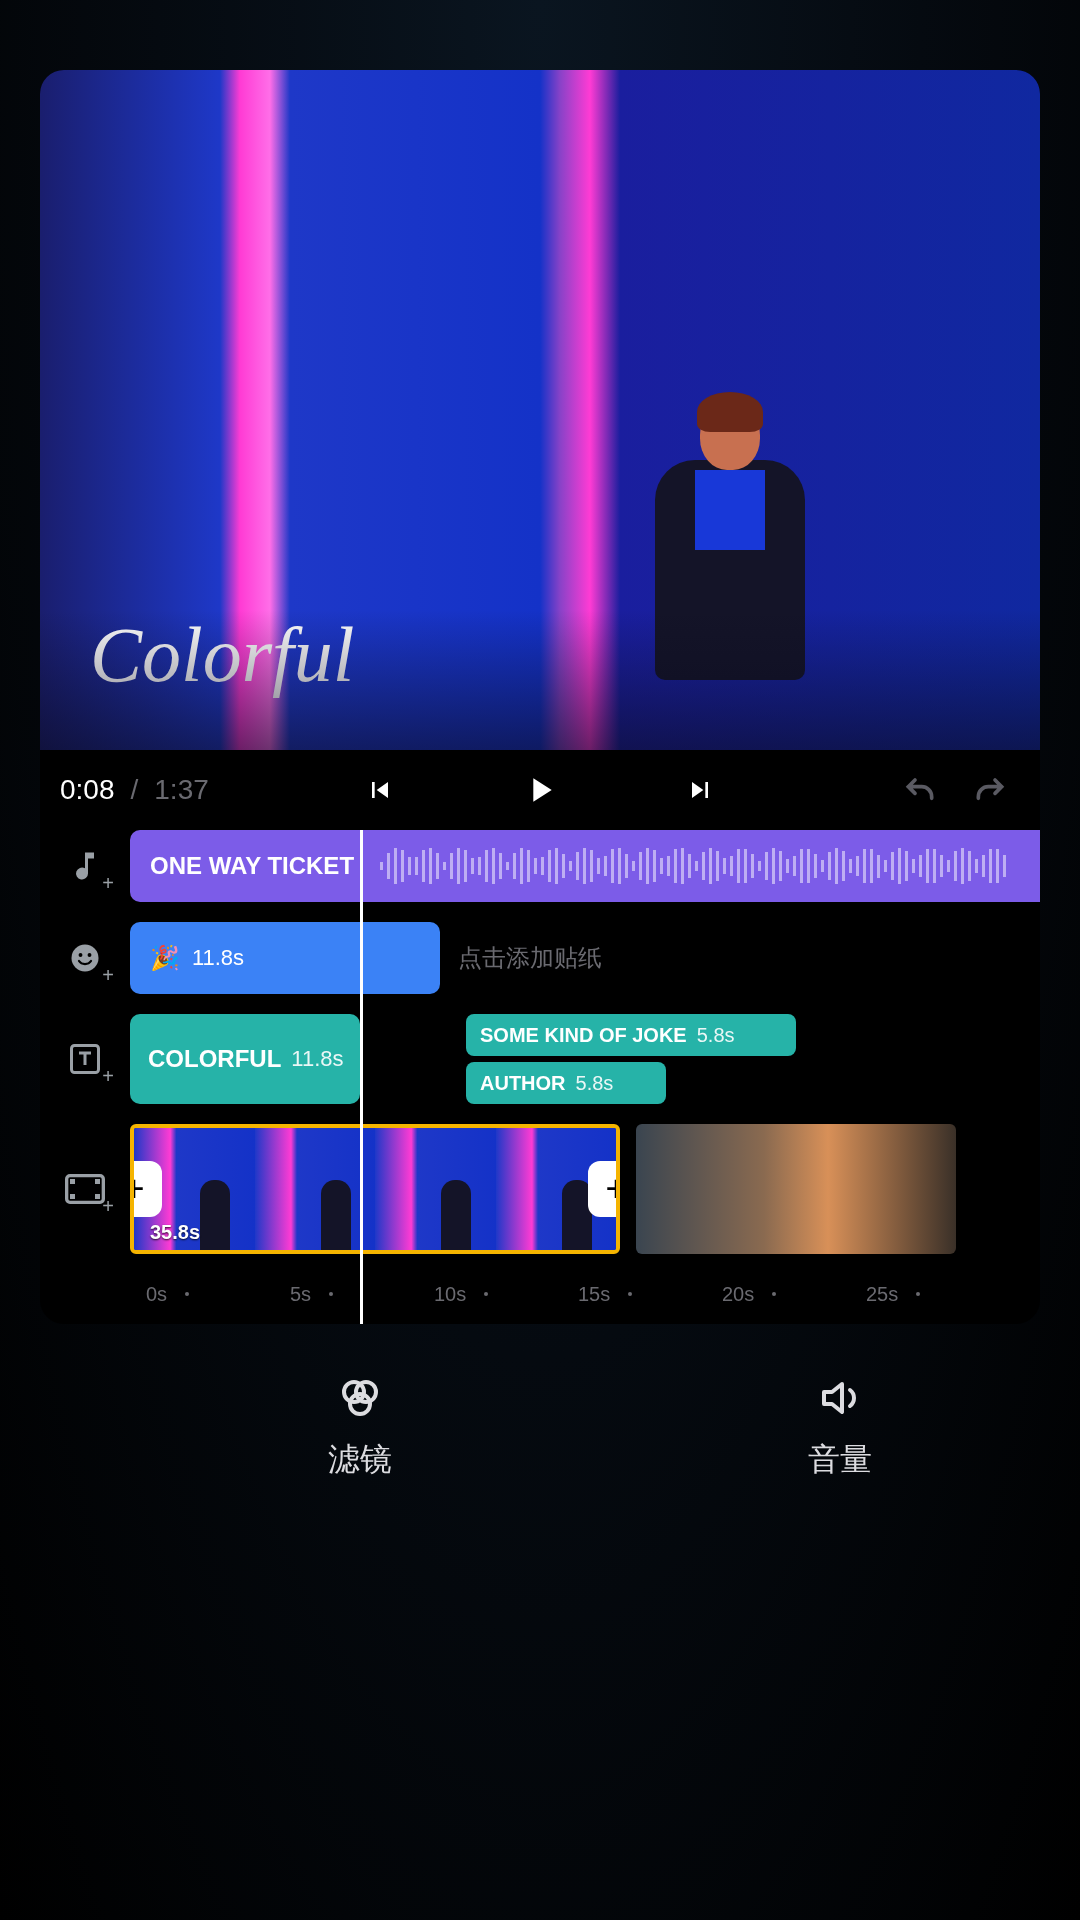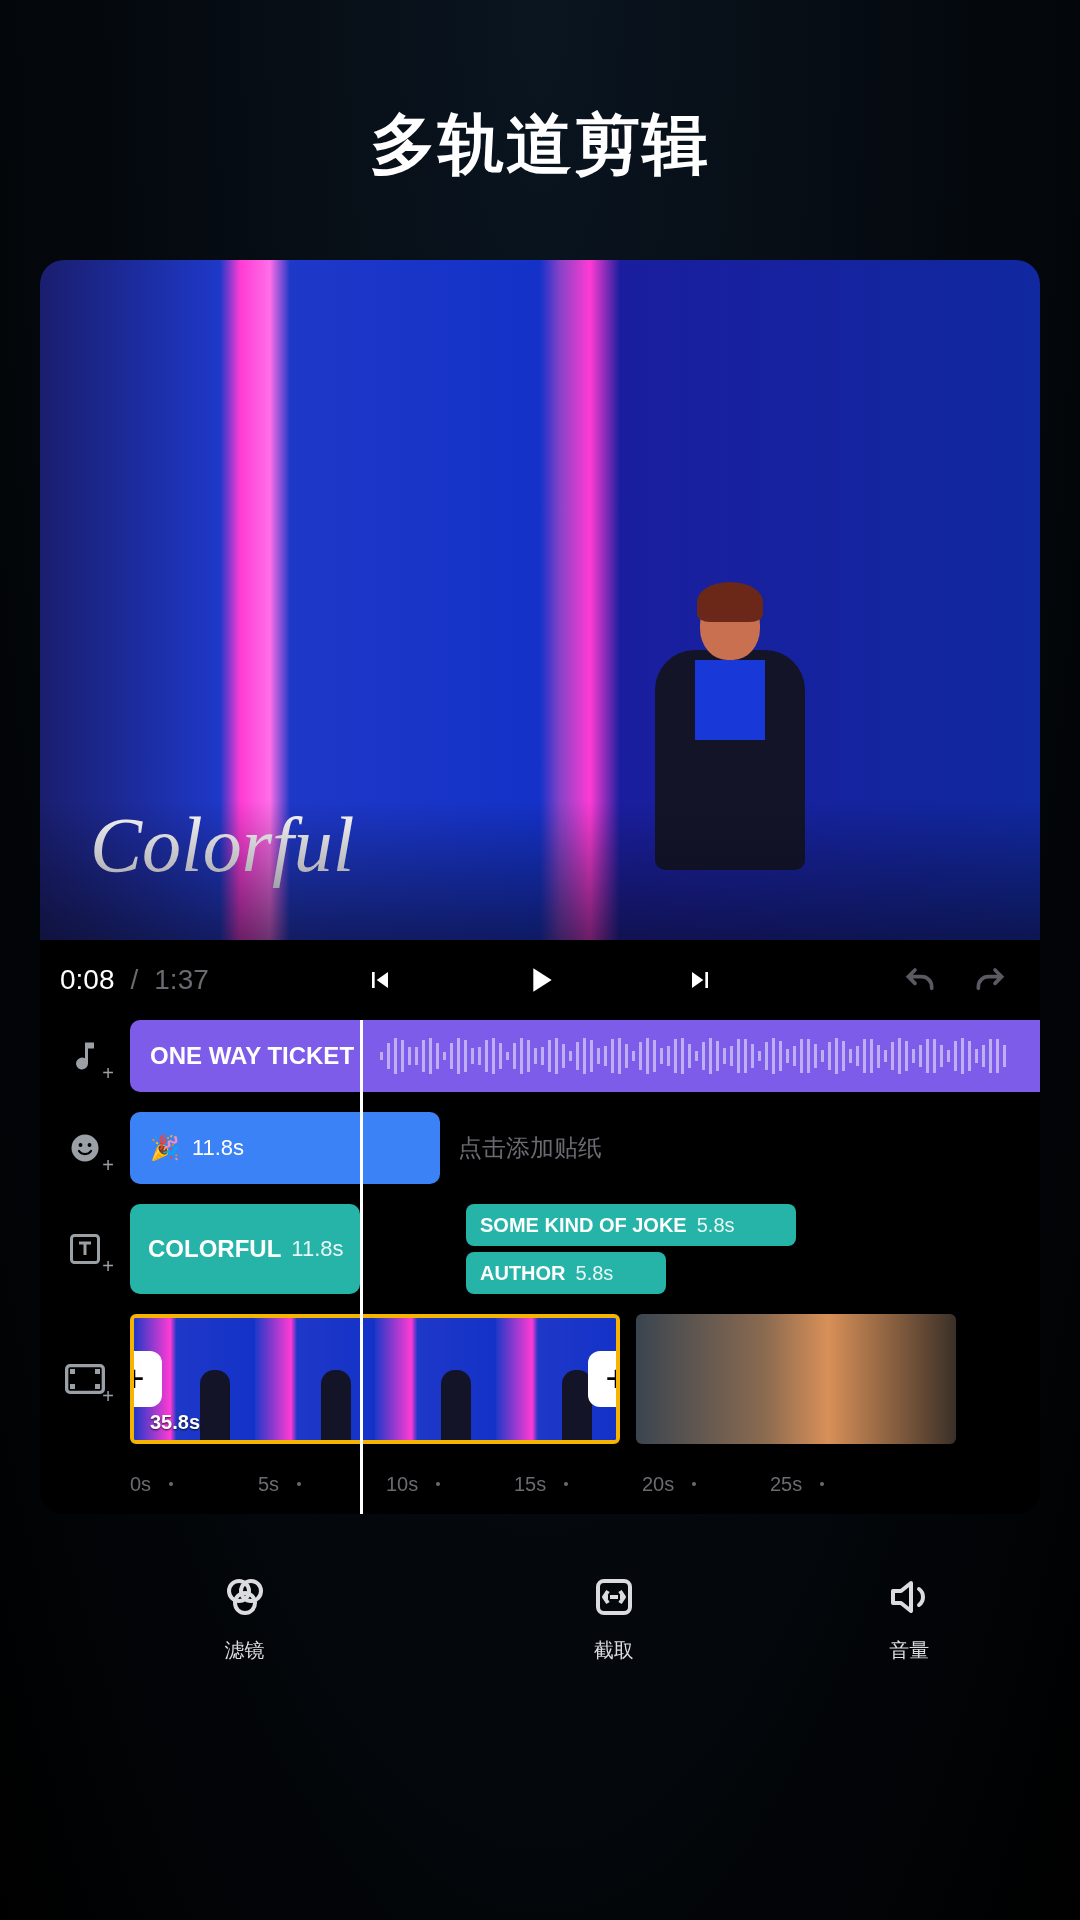--- a/index.html
+++ b/index.html
@@ -262,21 +262,21 @@
 .ruler {
   display: flex;
   padding-left: 90px;
   height: 40px;
   align-items: center;
   gap: 0;
   color: #6a6a70;
   font-size: 20px;
   margin-top: 10px;
 }
-.ruler-seg { width: 128px; display: flex; align-items: center; gap: 18px; }
+.ruler-seg { width: 128px; display: flex; align-items: center; gap: 18px; margin-left: 16px; }
 .ruler-seg .tick { width: 4px; height: 4px; background: #6a6a70; border-radius: 50%; }
 
 .playhead {
   position: absolute;
   left: 320px;
   top: 0;
   width: 3px;
   height: 560px;
   background: #fff;
   z-index: 5;
@@ -294,28 +294,27 @@
 .tool {
   flex: 1;
   display: flex;
   flex-direction: column;
   align-items: center;
   gap: 14px;
   color: #dcdce0;
 }
 .tool:last-child { flex: 0.6; }
 .tool-icon { width: 52px; height: 52px; display: flex; align-items: center; justify-content: center; }
-.tool-label { font-size: 20px; }
+.tool-label { font-size: 32px; }
 svg { display: block; }
 </style>
 </head>
 <body>
 
 <div class="page">
-  <div class="hero-title">多轨道剪辑</div>
 
   <div class="editor">
     <div class="preview">
       <div class="person">
         <div class="person-body"></div>
         <div class="person-shirt"></div>
         <div class="person-head"></div>
         <div class="person-hair"></div>
       </div>
       <div class="overlay-text">Colorful</div>
@@ -568,30 +567,20 @@
             <circle cx="9" cy="9" r="5" fill="none" stroke="currentColor" stroke-width="2"></circle>
             <circle cx="15" cy="9" r="5" fill="none" stroke="currentColor" stroke-width="2"></circle>
             <circle cx="12" cy="15" r="5" fill="none" stroke="currentColor" stroke-width="2"></circle>
           </svg>
       </div>
       <span class="tool-label">滤镜</span>
     </div>
     <div class="tool">
       <div class="tool-icon">
         <svg width="48" height="48" viewBox="0 0 24 24">
-            <rect x="4" y="4" width="16" height="16" rx="3" fill="none" stroke="currentColor" stroke-width="2"></rect>
-            <path d="M9 12l-2 0M15 12l2 0M10 12l4 0" stroke="currentColor" stroke-width="2"></path>
-            <path d="M9 9l-2 3 2 3M15 9l2 3-2 3" fill="none" stroke="currentColor" stroke-width="2" stroke-linejoin="round"></path>
-          </svg>
-      </div>
-      <span class="tool-label">截取</span>
-    </div>
-    <div class="tool">
-      <div class="tool-icon">
-        <svg width="48" height="48" viewBox="0 0 24 24">
             <path d="M4 9v6h4l5 4V5L8 9H4z" fill="none" stroke="currentColor" stroke-width="2" stroke-linejoin="round"></path>
             <path d="M17 8a5 5 0 010 8" fill="none" stroke="currentColor" stroke-width="2" stroke-linecap="round"></path>
           </svg>
       </div>
       <span class="tool-label">音量</span>
     </div>
   </div>
 </div>
 
 </body></html>

